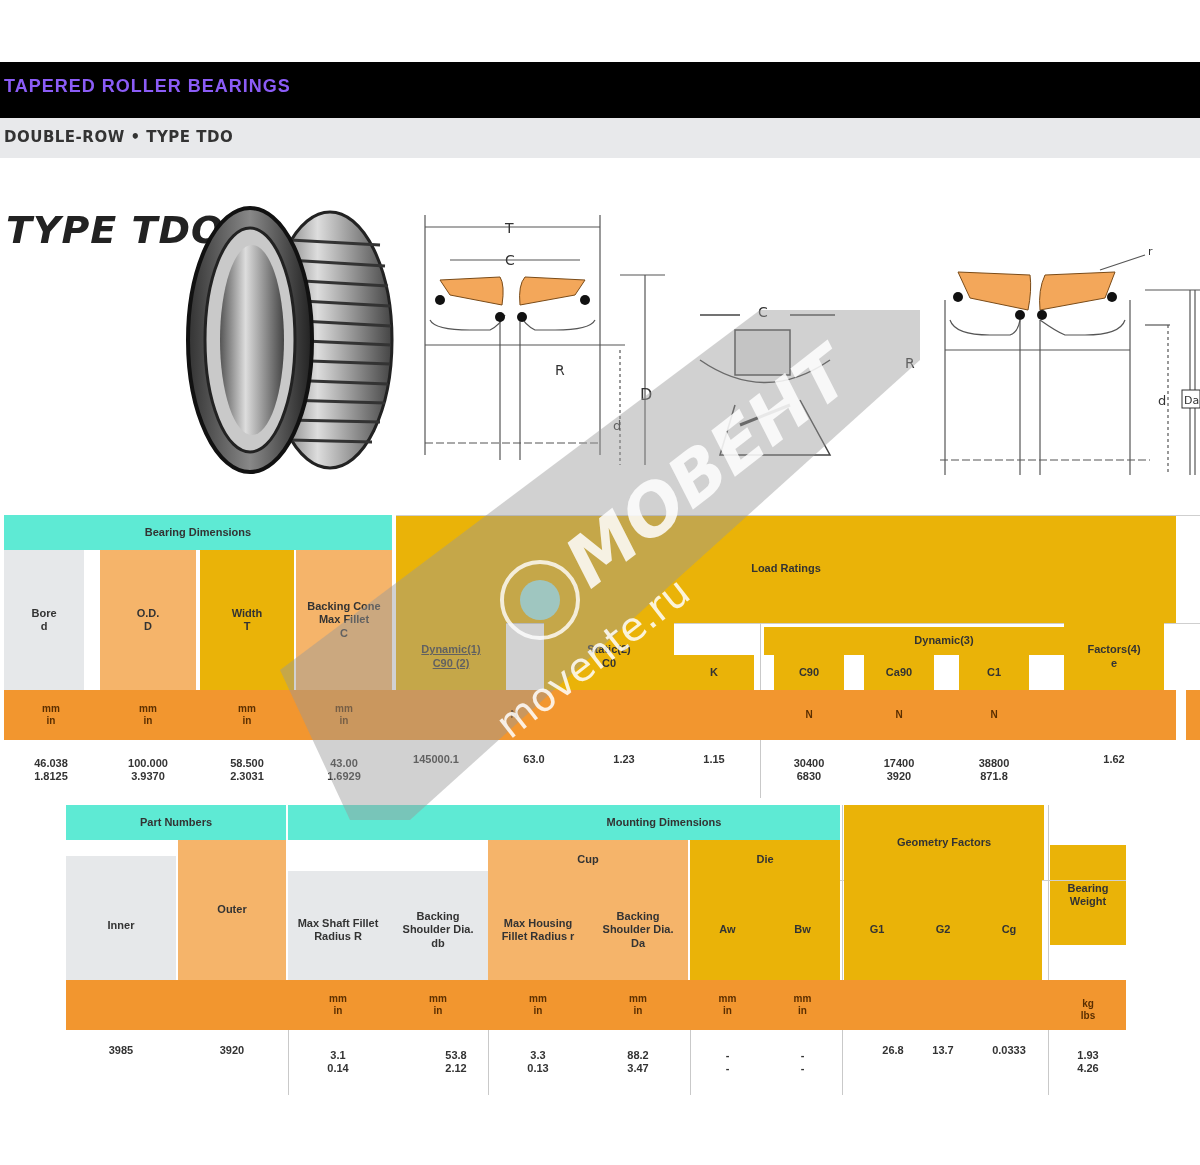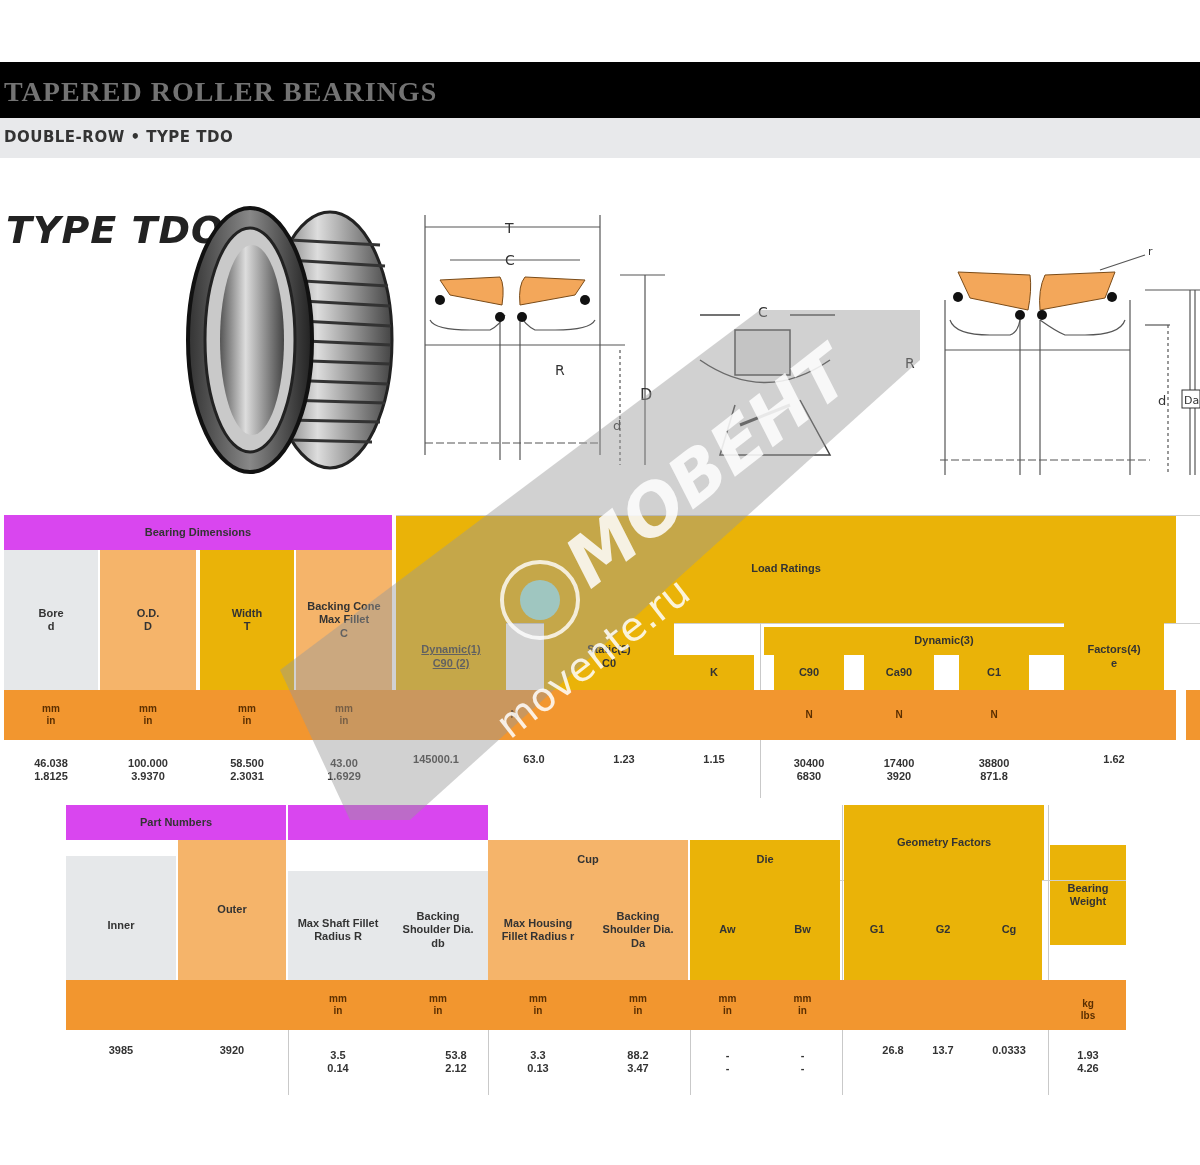--- a/index.html
+++ b/index.html
@@ -1,32 +1,32 @@
 <!DOCTYPE html>
 <html><head>
 <meta charset="utf-8">
 <style>
   * { box-sizing: border-box; margin: 0; padding: 0; }
   html, body { width: 1200px; height: 1165px; background: #ffffff; overflow: hidden; }
   body { position: relative; font-family: "Liberation Sans", sans-serif; color: #2a2a2a; }
 
   .topbar { position: absolute; left: 0; top: 62px; width: 1200px; height: 56px; background: #000; }
-  .topbar .title { position: absolute; left: 4px; top: 14px; color: #737373; font-weight: bold; font-size: 28px; letter-spacing: 1px; font-family: Liberation Serif, serif; }
+  .topbar .title { position: absolute; left: 4px; top: 14px; color: #8b5cf6; font-weight: bold; font-size: 18px; letter-spacing: 1px; font-family: Liberation Sans, sans-serif; }
   .subbar { position: absolute; left: 0; top: 118px; width: 1200px; height: 40px; background: #e8e9eb; }
   .subbar .sub { position: absolute; left: 4px; top: 10px; font-weight: bold; font-size: 15px; color: #333; letter-spacing: .5px; font-family: "DejaVu Sans", sans-serif; }
 
   .type-label { position: absolute; left: 6px; top: 208px; font-size: 38px; font-weight: bold; font-style: italic; color: #222; font-family: "DejaVu Sans", sans-serif; letter-spacing: 1px; }
 
   .bearing-photo { position: absolute; left: 180px; top: 200px; width: 215px; height: 285px; }
   .diagram { position: absolute; }
 
   
   .t1 { position: absolute; left: 4px; top: 515px; width: 1196px; height: 290px; }
   .cell { position: absolute; display: flex; align-items: center; justify-content: center; text-align: center; font-size: 11px; line-height: 1.2; color: #333; font-weight: bold; }
-  .grey { background: #d946ef; }
+  .grey { background: #5eead4; }
   .lgrey { background: #e6e8ea; }
   .orange-l { background: #f5b46a; }
   .orange { background: #f2962f; }
   .white { background: #eab308; }
   .vline { position: absolute; width: 1px; background: #c9c9c9; }
   .hline { position: absolute; height: 1px; background: #cfcfcf; }
 
   .unit { flex-direction: column; color: #5a2e00; font-size: 10px; }
   .val { flex-direction: column; color: #333; font-size: 11px; font-weight: bold; }
 
@@ -147,21 +147,21 @@
   <text x="284" y="164" font-size="11" font-family="DejaVu Sans" fill="#333">Da</text>
 </svg>
 
 <div class="t1">
 
   <div class="cell grey" style="left:0;top:0;width:388px;height:35px;">Bearing Dimensions</div>
   <div class="cell white" style="left:392px;top:0;width:780px;height:108px;">Load Ratings</div>
   <div class="hline" style="left:392px;top:0;width:804px;"></div>
   <div class="hline" style="left:392px;top:108px;width:804px;"></div>
 
-  <div class="cell lgrey" style="left:0;top:35px;width:94px;height:140px;flex-direction:column;">
+  <div class="cell lgrey" style="left:0;top:35px;width:80px;height:140px;flex-direction:column;">
     <span>Bore</span>
       <span>d</span>
   </div>
   <div class="cell orange-l" style="left:96px;top:35px;width:96px;height:140px;flex-direction:column;">
     <span>O.D.</span>
       <span>D</span>
   </div>
   <div class="cell white" style="left:196px;top:35px;width:94px;height:140px;flex-direction:column;">
     <span>Width</span>
       <span>T</span>
@@ -244,20 +244,21 @@
   <div class="cell val" style="left:955px;top:230px;width:70px;height:50px;">
       <span>38800</span>
       <span>871.8</span>
     </div>
   <div class="cell val" style="left:1080px;top:230px;width:60px;height:30px;">1.62</div>
 </div>
 
 <div class="t1" style="top:805px;left:66px;width:1064px;height:300px;">
   <div class="cell grey" style="left:0;top:0;width:220px;height:35px;">Part Numbers</div>
   <div class="cell grey" style="left:222px;top:0;width:200px;height:35px;"></div>
+  <div class="cell grey" style="left:422px;top:0;width:352px;height:35px;">Mounting Dimensions</div>
   <div class="cell white" style="left:778px;top:0;width:200px;height:75px;">Geometry Factors</div>
   <div class="vline" style="left:776px;top:0;height:290px;"></div>
   <div class="vline" style="left:982px;top:0;height:290px;"></div>
   <div class="cell white" style="left:984px;top:40px;width:76px;height:100px;padding:0 10px;">Bearing Weight</div>
 
   <div class="cell lgrey" style="left:0;top:35px;width:110px;height:140px;margin-top:16px;">Inner</div>
   <div class="cell orange-l" style="left:112px;top:35px;width:108px;height:140px;">Outer</div>
 
   <div class="cell lgrey" style="left:222px;top:35px;width:200px;height:40px;margin-top:31px;">Cone</div>
   <div class="cell orange-l" style="left:422px;top:35px;width:200px;height:40px;">Cup</div>
@@ -301,21 +302,21 @@
     </div>
   <div class="cell unit" style="left:984px;top:175px;width:76px;height:60px;">
       <span>kg</span>
       <span>lbs</span>
     </div>
 
   <div class="cell val" style="left:0;top:235px;width:110px;height:22px;">3985</div>
   <div class="cell val" style="left:112px;top:235px;width:108px;height:22px;">3920</div>
   <div class="vline" style="left:222px;top:225px;height:65px;"></div>
   <div class="cell val" style="left:222px;top:235px;width:100px;height:44px;">
-      <span>3.5</span>
+      <span>3.1</span>
       <span>0.14</span>
     </div>
   <div class="cell val" style="left:340px;top:235px;width:100px;height:44px;">
       <span>53.8</span>
       <span>2.12</span>
     </div>
   <div class="vline" style="left:422px;top:225px;height:65px;"></div>
   <div class="cell val" style="left:422px;top:235px;width:100px;height:44px;">
       <span>3.3</span>
       <span>0.13</span>

